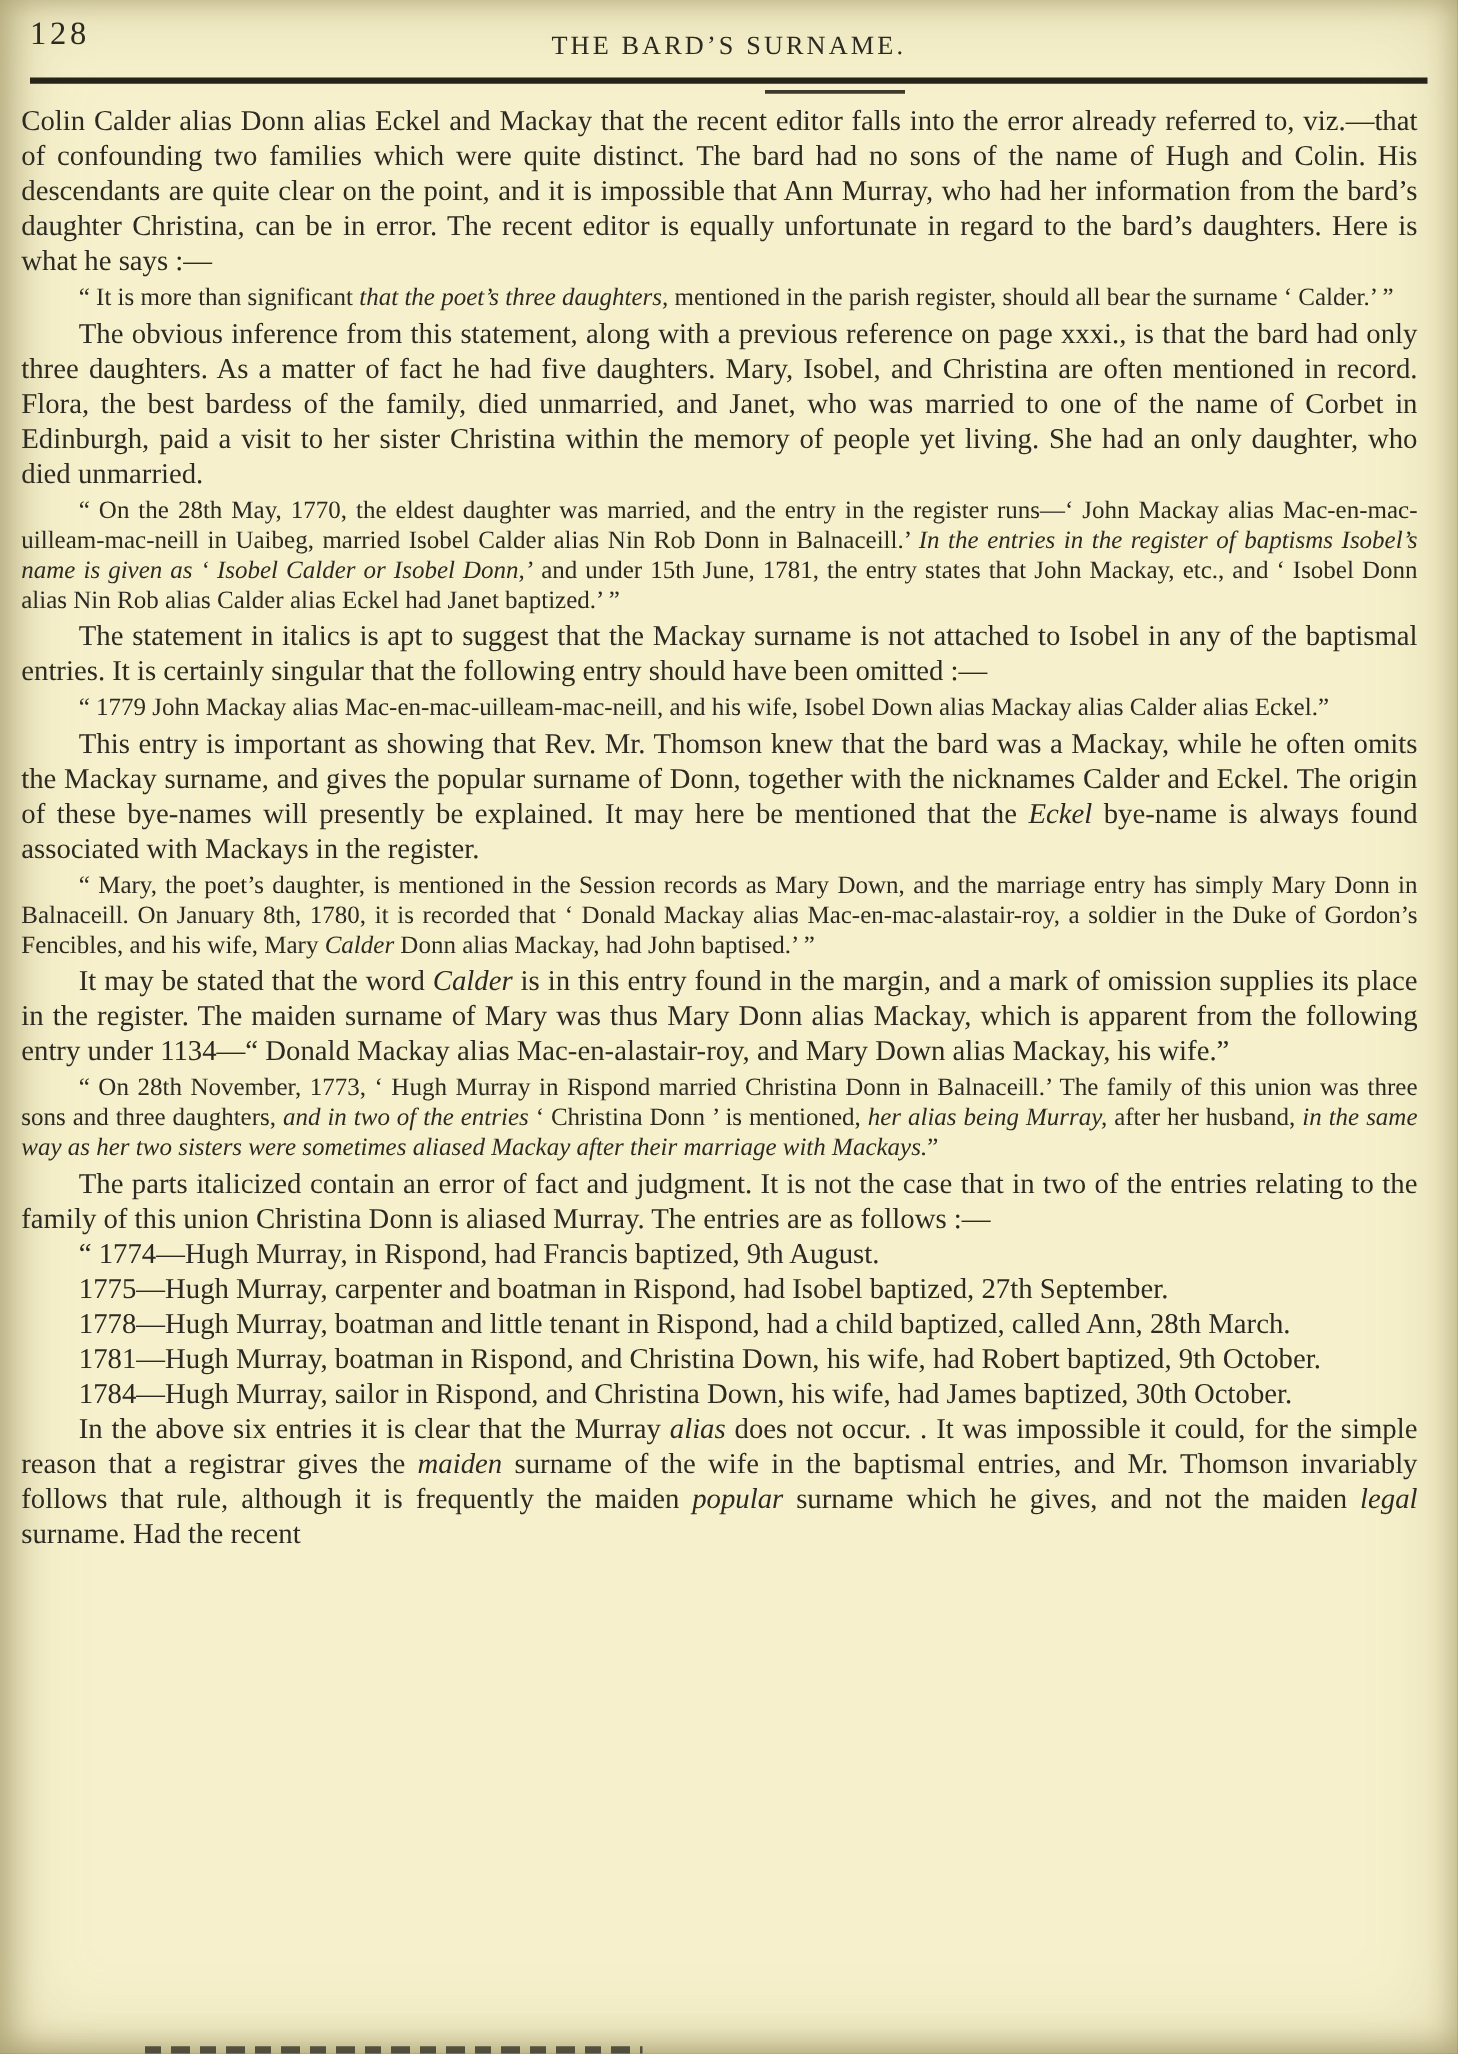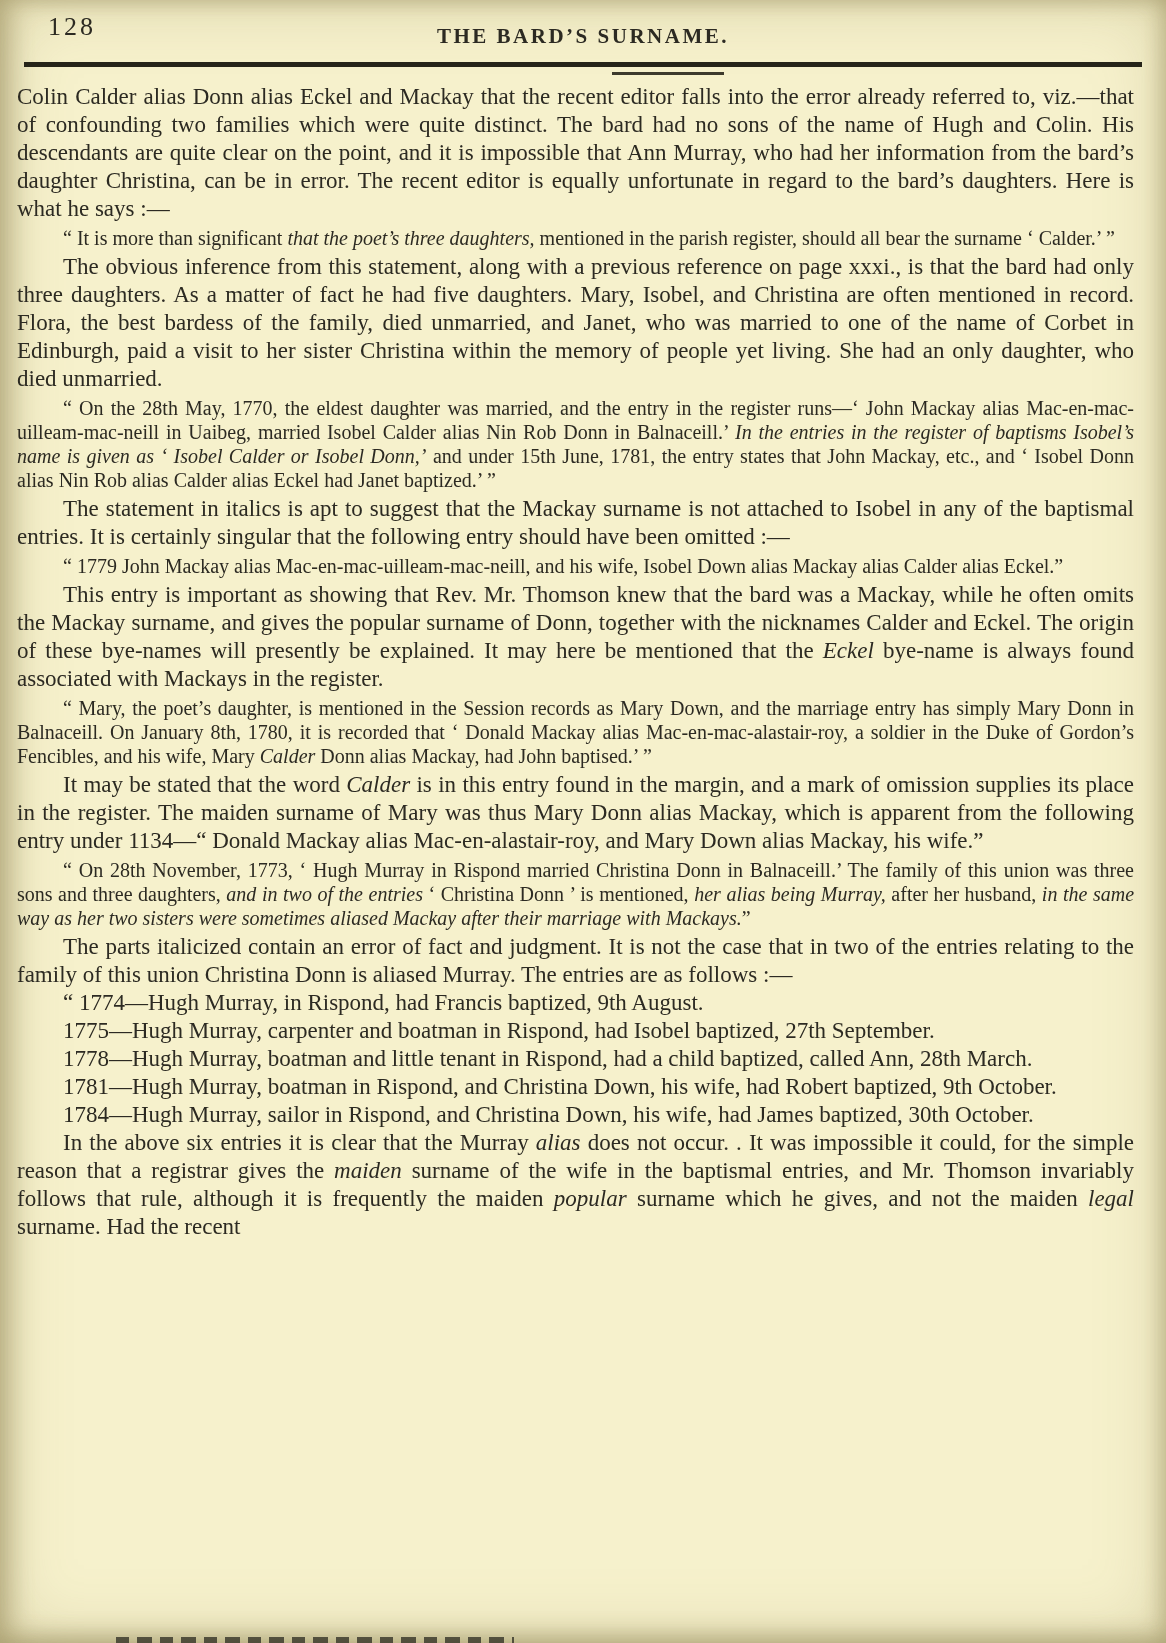--- a/index.html
+++ b/index.html
@@ -15,27 +15,27 @@
     overflow: hidden;
     box-shadow:
       inset 0 0 70px rgba(140,125,70,0.28),
       inset 14px 0 24px rgba(120,105,55,0.28),
       inset -8px 0 18px rgba(120,105,55,0.16),
       inset 0 -10px 22px rgba(120,105,55,0.22);
   }
 
   .header { position: relative; height: 44px; padding-top: 10px; }
   .page-number {
-    position: absolute; left: 48px; top: 12px;
+    position: absolute; left: 24px; top: 12px;
     font-size: 26px; letter-spacing: 3px;
   }
   .page-title {
     text-align: center;
     font-size: 21px;
-    font-weight: 700;
+    font-weight: 400;
     letter-spacing: 2.5px;
     padding-top: 14px;
   }
 
   .rule-thick {
     height: 5px;
     margin: 8px 24px 0 24px;
     background: var(--rule, #262419);
   }
   .rule-fragment {

